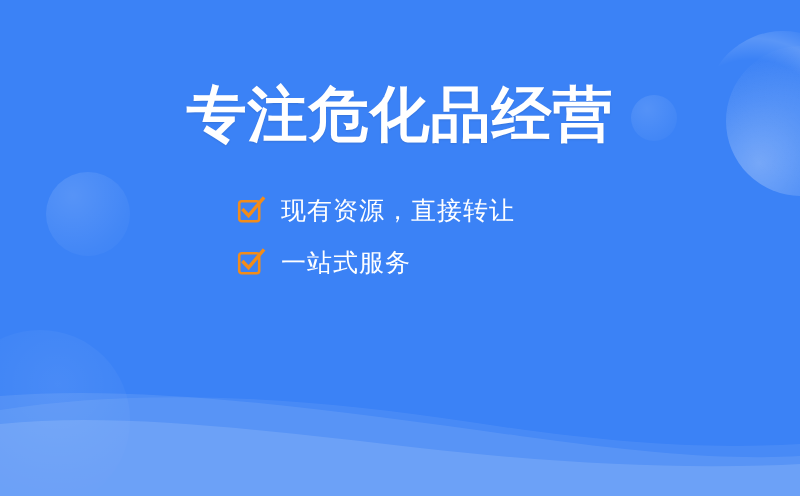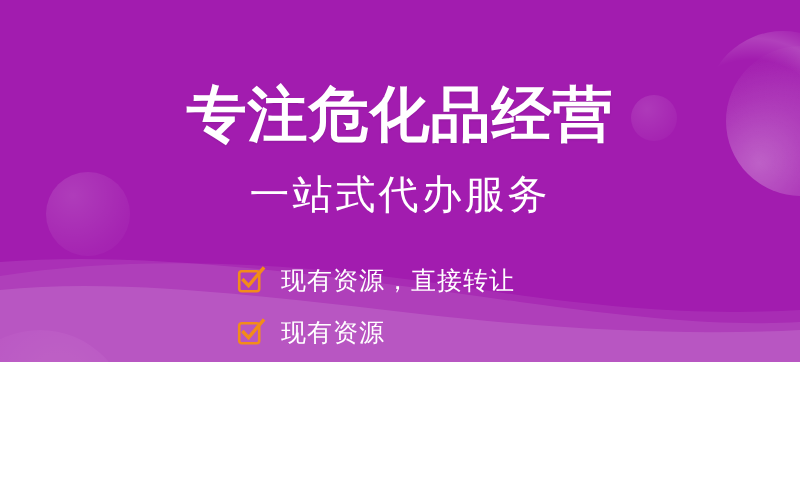--- a/index.html
+++ b/index.html
@@ -7,23 +7,23 @@
     padding: 0;
     background: #ffffff;
   }
   body {
     font-family: "DejaVu Sans", "Liberation Sans", sans-serif;
   }
 
   .banner {
     position: relative;
     width: 800px;
-    height: 362px;
+    height: 496px;
     overflow: hidden;
-    background: #a21caf;
+    background: #3b82f6;
   }
 
   
   .bg-layer {
     position: absolute;
     inset: 0;
     overflow: hidden;
     pointer-events: none;
   }
 
@@ -173,21 +173,20 @@
       <path d="M0,44 C140,22 300,30 470,56 C600,76 700,84 800,78 L800,130 L0,130 Z" fill="#ffffff" opacity="0.07"></path>
       <path d="M0,30 C150,18 330,44 520,70 C650,88 730,94 800,90 L800,130 L0,130 Z" fill="#ffffff" opacity="0.09"></path>
       <path d="M0,58 C120,46 260,64 420,82 C560,98 690,104 800,98 L800,130 L0,130 Z" fill="#ffffff" opacity="0.12"></path>
     </svg>
   </div>
 
   <div class="content">
 
     <div class="headline">专注危化品经营</div>
 
-    <div class="subheadline">一站式代办服务</div>
 
     <ul class="feature-list">
 
       <li class="feature-item">
         <span class="check-icon">
           <svg width="28" height="28" viewBox="0 0 28 28">
             <rect x="2.2" y="5.2" width="20" height="20" rx="2.5" ry="2.5" fill="none" stroke="#f28c1a" stroke-width="2.6"></rect>
             <path d="M6.5 14.2 L11.6 19.6 L26 2.6" fill="none" stroke="#f28c1a" stroke-width="3.4" stroke-linecap="square" stroke-linejoin="miter"></path>
           </svg>
         </span>
@@ -195,18 +194,18 @@
       </li>
 
 
       <li class="feature-item">
         <span class="check-icon">
           <svg width="28" height="28" viewBox="0 0 28 28">
             <rect x="2.2" y="5.2" width="20" height="20" rx="2.5" ry="2.5" fill="none" stroke="#f28c1a" stroke-width="2.6"></rect>
             <path d="M6.5 14.2 L11.6 19.6 L26 2.6" fill="none" stroke="#f28c1a" stroke-width="3.4" stroke-linecap="square" stroke-linejoin="miter"></path>
           </svg>
         </span>
-        <span class="feature-label">现有资源</span>
+        <span class="feature-label">一站式服务</span>
       </li>
 
     </ul>
   </div>
 </div>
 
 </body></html>

